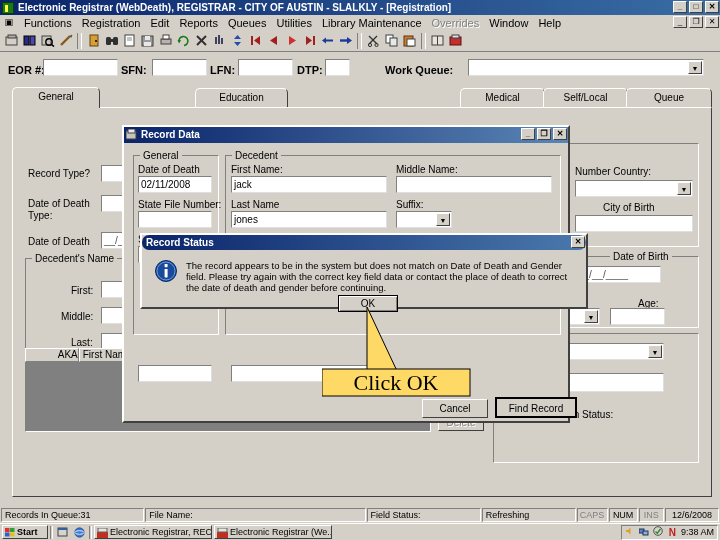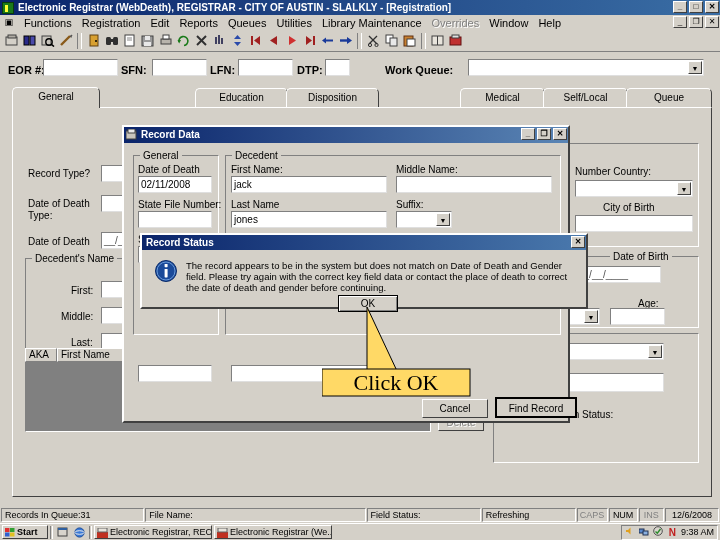--- a/index.html
+++ b/index.html
@@ -90,21 +90,21 @@
          border-right:2px solid #404040; border-bottom:2px solid #404040; }
   .dlg-title { height:16px; background:linear-gradient(to right,#0a246a,#5a85b5);
                color:#fff; font-size:10px; font-weight:bold; line-height:16px; padding-left:17px;
                position:relative; }
   .dlg-ico { position:absolute; left:2px; top:2px; width:12px; height:12px; }
 
   
   .msgbox { position:absolute; background:#d4d0c8; border-top:2px solid #fff; border-left:2px solid #fff;
             border-right:2px solid #404040; border-bottom:2px solid #404040; z-index:40; }
   .msg-title { height:15px; background:linear-gradient(to right,#0a246a,#4a79ad);
-               color:#fff; font-size:10px; font-weight:bold; line-height:15px; padding-left:4px; position:relative; }
+               color:#fff; font-size:10px; font-weight:bold; line-height:15px; padding-left:4px; position:relative;border-radius:7px; }
   .msg-body { font-size:9.5px; color:#000; line-height:11px; }
 
   
   .callout { position:absolute; z-index:60; }
 
   
   .grid-hdr { position:absolute; height:14px; background:#d4d0c8; display:flex; }
   .gh { height:14px; background:#d4d0c8; border-top:1px solid #fff; border-left:1px solid #fff;
         border-right:1px solid #808080; border-bottom:1px solid #808080;
         font-size:10px; line-height:12px; padding-left:3px; color:#000; overflow:hidden; white-space:nowrap; }
@@ -342,21 +342,20 @@
       <span class="tl" style="left:385px;top:5px;">Work Queue:</span>
       <div class="combo" style="left:468px;top:1px;width:236px;height:17px;">
         <span style="position:absolute;left:3px;top:1px;font-size:10px;"></span>
         <span class="arrow">▼</span>
       </div>
     </div>
 
     <div class="tabstrip">
       <div class="tab sel" style="left:0px;width:88px;"><span>General</span></div>
       <div class="tab" style="left:183px;width:93px;"><span>Education</span></div>
-      <div class="tab" style="left:274px;width:93px;"><span>Disposition</span></div>
       <div class="tab" style="left:448px;width:85px;"><span>Medical</span></div>
       <div class="tab" style="left:531px;width:85px;"><span>Self/Local</span></div>
       <div class="tab" style="left:614px;width:86px;"><span>Queue</span></div>
     </div>
 
     <div class="tabbody">
 
       <span class="lbl" style="left:15px;top:60px;">Record Type?</span>
       <span class="field" style="position:absolute;left:88px;top:57px;width:62px;height:17px;"></span>
 
@@ -401,21 +400,21 @@
       <span class="lbl" style="left:494px;top:240px;">Sex:</span>
       <div class="combo" style="left:527px;top:235px;width:124px;height:17px;">
         <span style="position:absolute;left:3px;top:1px;font-size:10px;"></span>
         <span class="arrow">▼</span>
       </div>
       <span class="lbl" style="left:494px;top:271px;">SSN:</span>
       <span class="field" style="position:absolute;left:527px;top:265px;width:124px;height:19px;color:#505050;letter-spacing:1px;">   -   -</span>
       <span class="lbl" style="left:494px;top:301px;">SSN Verification Status:</span>
 
       <div class="grid-hdr" style="left:12px;top:240px;width:406px;">
-        <span class="gh" style="width:32px;">AKA</span>
+        <span class="gh" style="width:54px;text-align:right;">AKA</span>
         <span class="gh" style="width:98px;">First Name</span>
         <span class="gh" style="width:100px;">Middle Name</span>
         <span class="gh" style="width:156px;">Last Name</span>
       </div>
       <div class="grid-body" style="left:12px;top:254px;width:406px;height:70px;"></div>
 
       <div class="btn" style="position:absolute;left:425px;top:255px;width:46px;height:18px;line-height:17px;color:#808080;text-shadow:1px 1px 0 #fff;">Add</div>
       <div class="btn" style="position:absolute;left:425px;top:280px;width:46px;height:18px;line-height:17px;color:#808080;text-shadow:1px 1px 0 #fff;">Edit</div>
       <div class="btn" style="position:absolute;left:425px;top:305px;width:46px;height:18px;line-height:17px;color:#808080;text-shadow:1px 1px 0 #fff;">Delete</div>
     </div>

